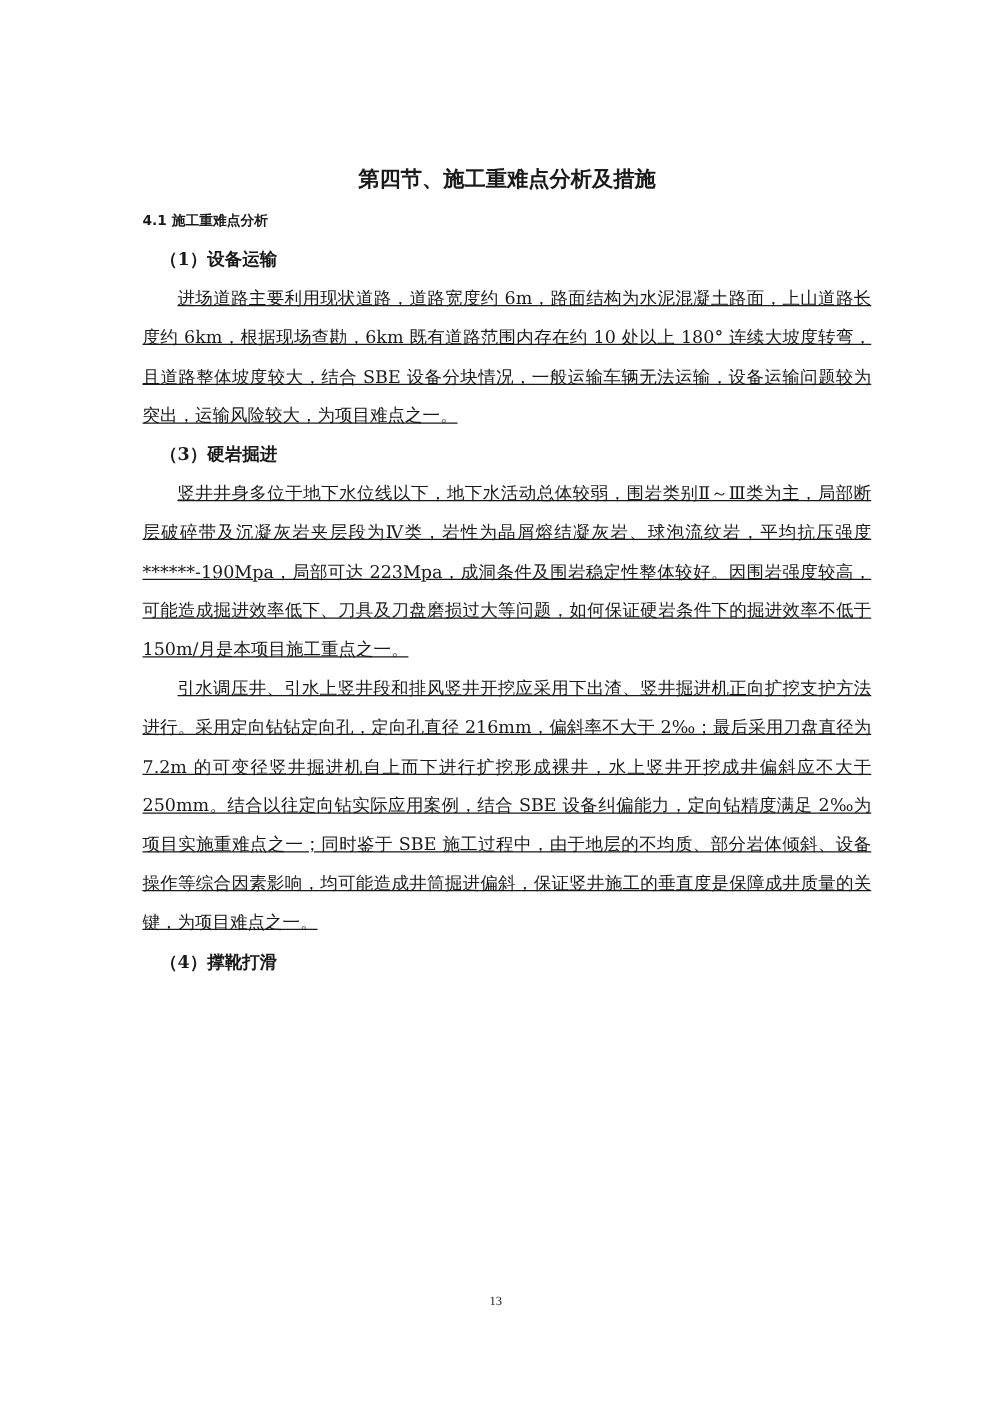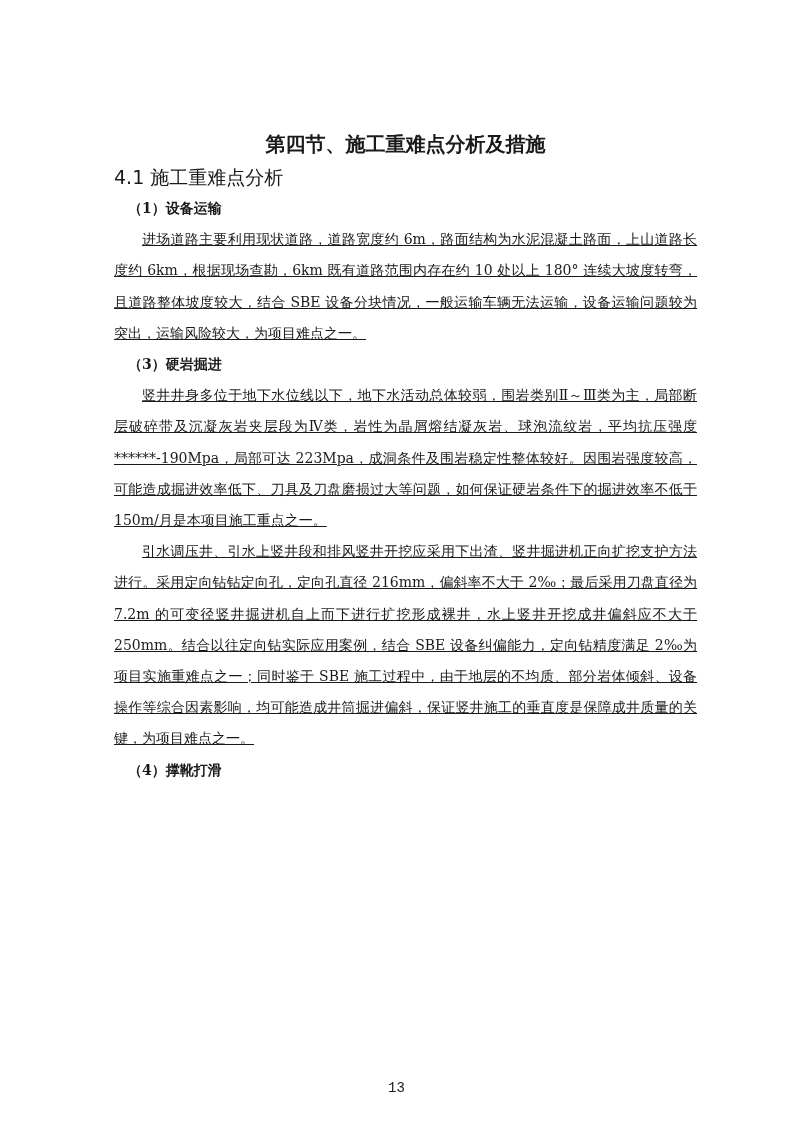--- a/index.html
+++ b/index.html
@@ -1,26 +1,26 @@
 <!DOCTYPE html>
 <html><head>
 <meta charset="utf-8">
 <style>
   html, body { margin: 0; padding: 0; background: #ffffff; }
   body { width: 793px; height: 1122px; position: relative; overflow: hidden;
          font-family: "DejaVu Serif", "Liberation Serif", serif; color: #1a1a1a; }
   .page { position: absolute; left: 114px; top: 127px; width: 583px; }
-  .title { text-align: center; font-weight: bold; font-size: 20px; height: 34px; line-height: 34px;
+  .title { text-align: center; font-weight: bold; font-size: 17px; height: 34px; line-height: 34px;
            font-family: "DejaVu Sans", "Liberation Sans", sans-serif; margin-left: 0; }
-  .h2 { font-weight: normal; font-size: 19px; height: 32px; line-height: 32px;
+  .h2 { font-weight: bold; font-size: 11px; height: 32px; line-height: 32px;
         font-family: "DejaVu Sans", "Liberation Sans", sans-serif; }
   .sub { font-size: 14px; height: 31.2px; line-height: 31.2px; padding-left: 14px; white-space: nowrap; font-weight: bold; }
   .para { font-size: 14px; line-height: 31.2px; text-align: justify; text-indent: 28px; margin: 0; text-decoration: underline; }
   .footer { position: absolute; left: 0; width: 793px; top: 1036px; text-align: center;
-            font-size: 14px; font-family: Liberation Mono, monospace; margin-top: 44px; }
+            font-size: 10px; font-family: Liberation Serif, serif; }
 </style>
 </head>
 <body>
 
 <div class="page">
   <div class="title">第四节、施工重难点分析及措施</div>
   <div class="h2">4.1 施工重难点分析</div>
 
   <div class="sub">（1）设备运输</div>
   <p class="para">进场道路主要利用现状道路，道路宽度约 6m，路面结构为水泥混凝土路面，上山道路长度约 6km，根据现场查勘，6km 既有道路范围内存在约 10 处以上 180° 连续大坡度转弯，且道路整体坡度较大，结合 SBE 设备分块情况，一般运输车辆无法运输，设备运输问题较为突出，运输风险较大，为项目难点之一。</p>

